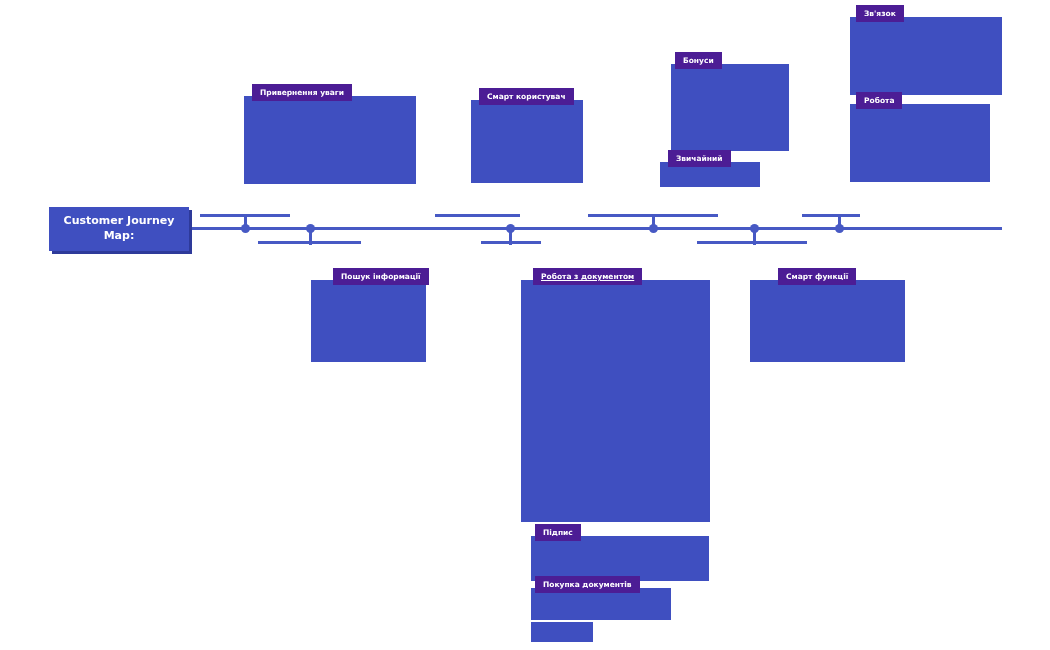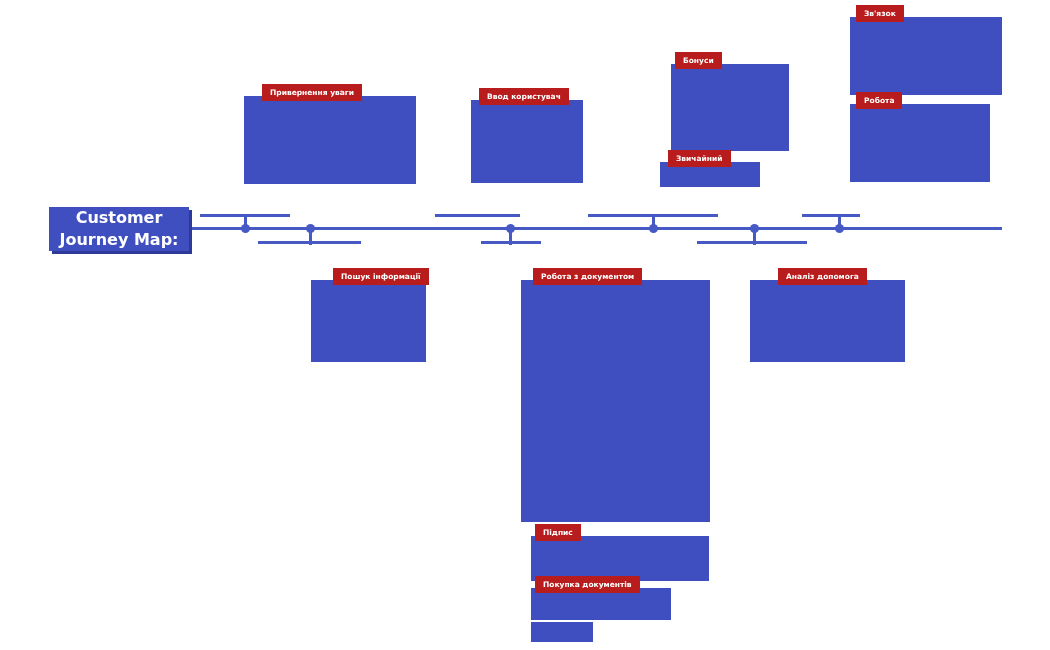--- a/index.html
+++ b/index.html
@@ -44,37 +44,37 @@
 
   
   .root-card {
     position: absolute;
     background: #3f4fc0;
     color: #ffffff;
     display: flex;
     align-items: center;
     justify-content: center;
     text-align: center;
-    font-size: 16px;
+    font-size: 11px;
     font-weight: bold;
     line-height: 1.35;
     padding: 6px 10px;
     box-sizing: border-box;
     box-shadow: 3px 3px 0 0 #2e3a9a;
   }
 
   
   .group {
     position: absolute;
   }
   .group-tab {
     position: absolute;
     top: 0;
     left: 0;
-    background: #b91c1c;
+    background: #4c1d95;
     color: #ffffff;
     font-size: 7.5px;
     font-weight: bold;
     padding: 4px 8px 4px 8px;
     white-space: nowrap;
     box-sizing: border-box;
     z-index: 3;
   }
   .group-body {
     position: absolute;
@@ -143,34 +143,34 @@
   <div class="node" style="left:241px; top:224px;"></div>
   <div class="node" style="left:306px; top:224px;"></div>
   <div class="node" style="left:506px; top:224px;"></div>
   <div class="node" style="left:649px; top:224px;"></div>
   <div class="node" style="left:750px; top:224px;"></div>
   <div class="node" style="left:835px; top:224px;"></div>
 
   <div class="root-card" style="left:49px; top:207px; width:140px; height:44px;">Customer Journey Map:</div>
 
   <div class="group" style="left:244px; top:84px;">
-    <div class="group-tab" style="left:18px;">Привернення уваги</div>
+    <div class="group-tab" style="left:8px;">Привернення уваги</div>
     <div class="group-body" style="left:0px; top:12px; width:172px; height:88px;"></div>
     <div class="row" style="left:10px; top:21px;">Знайомства</div>
     <div class="row" style="left:10px; top:36px;">Івенти</div>
     <div class="row" style="left:10px; top:51px;">Соц медіа</div>
     <div class="row" style="left:10px; top:66px;">Існуючі клієнти</div>
     <div class="callout" style="left:18px; top:80px; width:148px;">
       <span class="bullet-icon"></span>
       <span class="callout-text">Привернення уваги, щоб привернути увагу до платформи. Діі івенти, Інтернет трафік.</span>
     </div>
   </div>
 
   <div class="group" style="left:471px; top:88px;">
-    <div class="group-tab" style="left:8px;">Ввод користувач</div>
+    <div class="group-tab" style="left:8px;">Смарт користувач</div>
     <div class="group-body" style="left:0px; top:12px; width:112px; height:83px;"></div>
     <div class="row" style="left:9px; top:20px;">Ввод даних для реєстрації</div>
     <div class="row" style="left:9px; top:35px;">Ознайомлення з документацією</div>
     <div class="row" style="left:9px; top:50px;">Публічна оферта</div>
     <div class="row" style="left:9px; top:65px;">Підтвердження пошти</div>
     <div class="row" style="left:9px; top:80px;">Вхід до кабінету користувача</div>
   </div>
 
   <div class="group" style="left:671px; top:52px;">
     <div class="group-tab" style="left:4px;">Бонуси</div>
@@ -213,21 +213,21 @@
     <div class="group-tab" style="left:22px;">Пошук інформації</div>
     <div class="group-body" style="left:0px; top:12px; width:115px; height:82px;"></div>
     <div class="row" style="left:9px; top:20px;">Ознайомлення з сайтом</div>
     <div class="row" style="left:9px; top:35px;">Відео роботи платформи</div>
     <div class="row" style="left:9px; top:50px;">Сфера користування</div>
     <div class="row" style="left:9px; top:65px;">Плюси роботи платформи</div>
     <div class="row" style="left:9px; top:80px;">Залишення номера телефона</div>
   </div>
 
   <div class="group" style="left:521px; top:268px;">
-    <div class="group-tab" style="left:12px;">Робота з документом</div>
+    <div class="group-tab" style="left:12px;text-decoration:underline;">Робота з документом</div>
     <div class="group-body" style="left:0px; top:12px; width:189px; height:242px;"></div>
 
     <div class="row" style="left:9px; top:20px;">Підбір документа для загрузки на платформу</div>
     <div class="row" style="left:9px; top:35px;">Загрузка документа</div>
     <div class="row" style="left:9px; top:50px;">Документ зявився в кабінеті</div>
 
     <div class="row" style="left:9px; top:85px;">Робота за документом</div>
     <div class="row" style="left:95px; top:70px;">Настройка шаблона</div>
     <div class="row" style="left:95px; top:85px;">Верифікація з OpenData</div>
     <div class="row" style="left:95px; top:100px;">Аналіз дати</div>
@@ -263,21 +263,21 @@
     <div class="group-body" style="left:0px; top:12px; width:140px; height:32px;"></div>
     <div class="row wrap" style="left:9px; top:18px; width:126px;">Рекомендація покупки близького документа на платформі</div>
   </div>
 
   <div class="group" style="left:531px; top:622px;">
     <div class="group-body" style="left:0px; top:0px; width:62px; height:20px;"></div>
     <div class="row" style="left:9px; top:6px;">Допомога юриста</div>
   </div>
 
   <div class="group" style="left:750px; top:268px;">
-    <div class="group-tab" style="left:28px;">Аналіз допомога</div>
+    <div class="group-tab" style="left:28px;">Смарт функції</div>
     <div class="group-body" style="left:0px; top:12px; width:155px; height:82px;"></div>
     <div class="row" style="left:9px; top:20px;">Клієнт звертається за новими функціями</div>
     <div class="row" style="left:9px; top:35px;">Відповіді на питання</div>
     <div class="row" style="left:9px; top:50px;">Допомога в інтеграції</div>
     <div class="row wrap" style="left:9px; top:65px; width:142px;">Збір опитування якості роботи підтримки в форматі виставлення оцінки від 0-10</div>
   </div>
 
 </div>
 
 </body></html>

